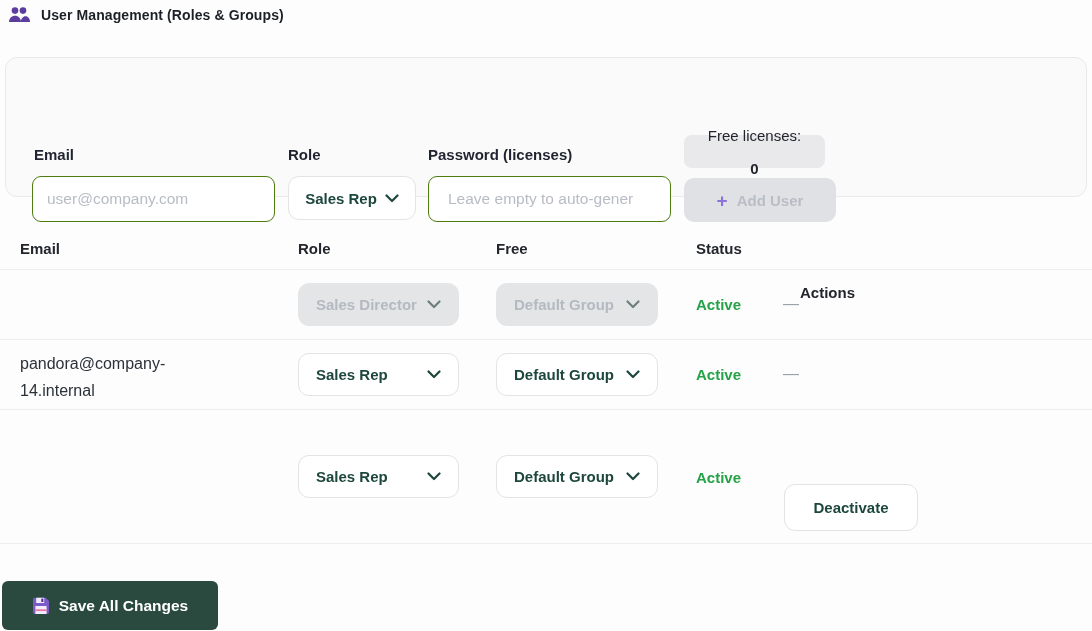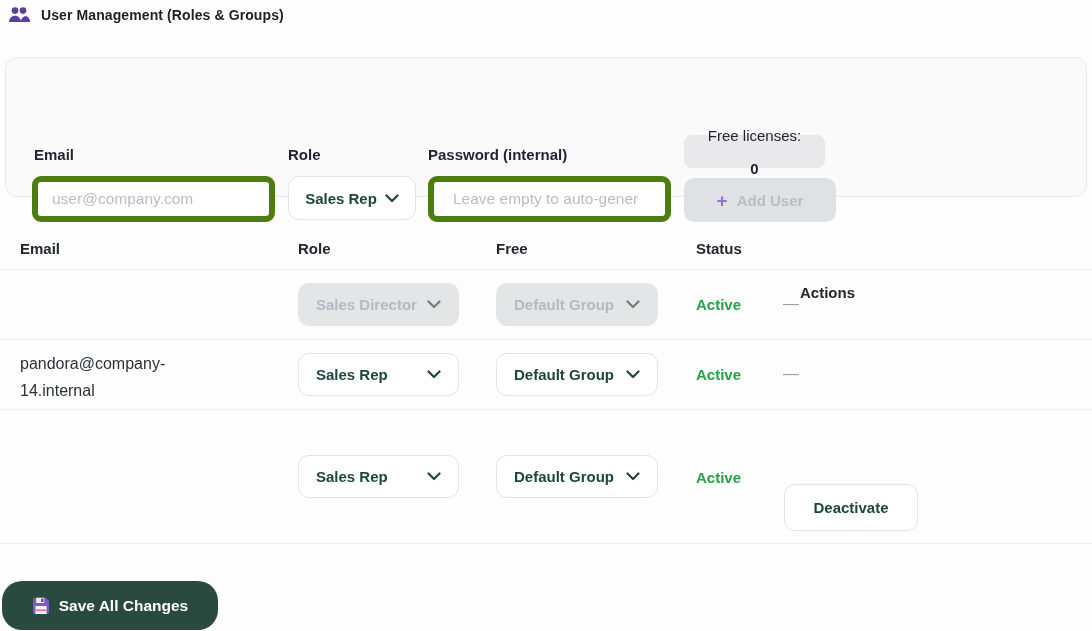--- a/index.html
+++ b/index.html
@@ -27,21 +27,21 @@
     background: #fafafa; border: 1px solid #e9e9e9; border-radius: 12px;
   }
   .field-label {
     position: absolute; font-size: 15px; font-weight: 700; color: #1f2430;
   }
   .lbl-email    { left: 28px;  top: 88px; }
   .lbl-role     { left: 282px; top: 88px; }
   .lbl-password { left: 422px; top: 88px; }
   .text-input {
     position: absolute; height: 46px;
-    background: #ffffff; border: 6px solid #4d7c0f; border-radius: 9px;
+    background: #ffffff; border: 1px solid #4d7c0f; border-radius: 9px;
     font-family: "Liberation Sans", sans-serif;
     font-size: 15.5px; color: #c2410c; padding: 0 14px; outline: none;
   }
   .text-input::placeholder { color: #b8bcc4; }
   .input-email    { left: 26px;  top: 118px; width: 243px; }
   .input-password { left: 422px; top: 118px; width: 243px; padding-left: 19px; }
   .select {
     position: absolute; display: flex; align-items: center;
     background: #ffffff; border: 1px solid #e4e4e6; border-radius: 11px;
     font-size: 15px; font-weight: 600; color: #1d473d; cursor: pointer;
@@ -116,21 +116,21 @@
   }
   .btn-deactivate {
     position: absolute; left: 784px; top: 484px; width: 134px; height: 47px;
     background: #ffffff; border: 1px solid #e3e3e5; border-radius: 11px;
     font-family: "Liberation Sans", sans-serif;
     font-size: 15px; font-weight: 600; color: #1d473d; cursor: pointer;
   }
   
   .btn-save {
     position: absolute; left: 2px; top: 581px; width: 216px; height: 49px;
-    background: #2a4a40; border: none; border-radius: 20px;
+    background: #2a4a40; border: none; border-radius: 6px;
     display: flex; align-items: center; justify-content: center; gap: 9px;
     font-family: "Liberation Sans", sans-serif;
     font-size: 15.5px; font-weight: 700; color: #ffffff; cursor: pointer;
   }
 </style>
 </head>
 <body>
 
 <div class="page">
 
@@ -142,21 +142,21 @@
         <circle cx="15" cy="4.6" r="3.3"></circle>
         <path d="M12.6 16c.5-3.2 2.4-5.7 4.9-5.7 2.6 0 4.5 2.5 4.5 5.7z"></path>
       </svg>
     </span>
     <span class="page-title">User Management (Roles &amp; Groups)</span>
   </div>
 
   <div class="card">
     <span class="field-label lbl-email">Email</span>
     <span class="field-label lbl-role">Role</span>
-    <span class="field-label lbl-password">Password (internal)</span>
+    <span class="field-label lbl-password">Password (licenses)</span>
 
     <input class="text-input input-email" type="text" placeholder="user@company.com" style="">
 
     <div class="select select-role-form">
       <span>Sales Rep</span>
       <span class="chev">
         <svg width="14" height="9" viewBox="0 0 14 9">
             <path d="M1.5 1.5l5.5 5.5 5.5-5.5" fill="none" stroke="currentColor" stroke-width="2.2" stroke-linecap="round" stroke-linejoin="round"></path>
           </svg>
       </span>

